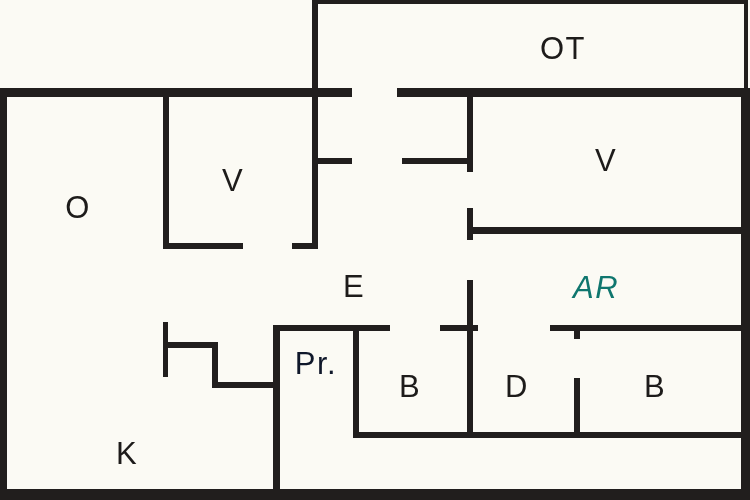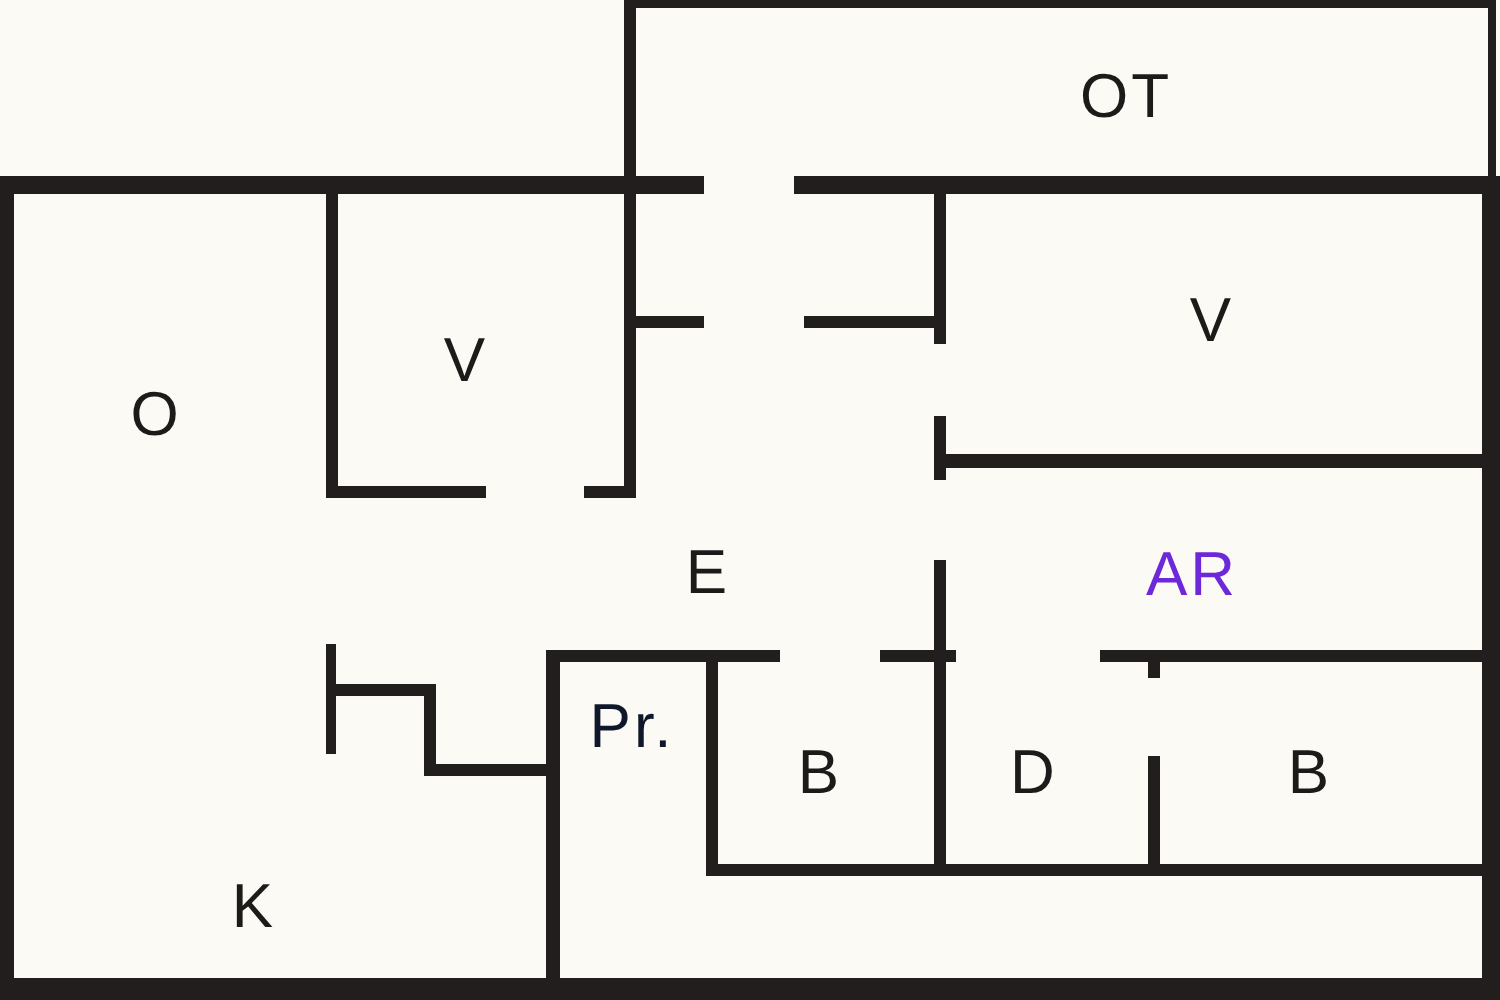--- a/index.html
+++ b/index.html
@@ -57,19 +57,19 @@
     <div class="wall" style="left: 273px; top: 325px; width: 7px; height: 175px; background: rgb(33, 30, 29);"></div>
     <div class="wall" style="left: 163px; top: 322px; width: 5px; height: 55px; background: rgb(33, 30, 29);"></div>
     <div class="wall" style="left: 163px; top: 342px; width: 54px; height: 6px; background: rgb(33, 30, 29);"></div>
     <div class="wall" style="left: 212px; top: 342px; width: 6px; height: 46px; background: rgb(33, 30, 29);"></div>
     <div class="wall" style="left: 212px; top: 382px; width: 68px; height: 6px; background: rgb(33, 30, 29);"></div>
     <div class="room-label" style="left: 563px; top: 48px; color: rgb(29, 27, 26);">OT</div>
     <div class="room-label" style="left: 233px; top: 180px; color: rgb(29, 27, 26);">V</div>
     <div class="room-label" style="left: 606px; top: 160px; color: rgb(29, 27, 26);">V</div>
     <div class="room-label" style="left: 78px; top: 207px; color: rgb(29, 27, 26);">O</div>
     <div class="room-label" style="left: 354px; top: 286px; color: rgb(29, 27, 26);">E</div>
-    <div class="room-label" style="left: 596px; top: 287px; color: #6d28d9;">AR</div>
+    <div class="room-label" style="left: 596px; top: 287px; color: #0f766e; font-style: italic;">AR</div>
     <div class="room-label" style="left: 316px; top: 363px; color: #0f172a;">Pr.</div>
     <div class="room-label" style="left: 410px; top: 386px; color: rgb(29, 27, 26);">B</div>
     <div class="room-label" style="left: 517px; top: 386px; color: rgb(29, 27, 26);">D</div>
     <div class="room-label" style="left: 655px; top: 386px; color: rgb(29, 27, 26);">B</div>
     <div class="room-label" style="left: 127px; top: 453px; color: rgb(29, 27, 26);">K</div>
   </div>
 
 </body></html>

